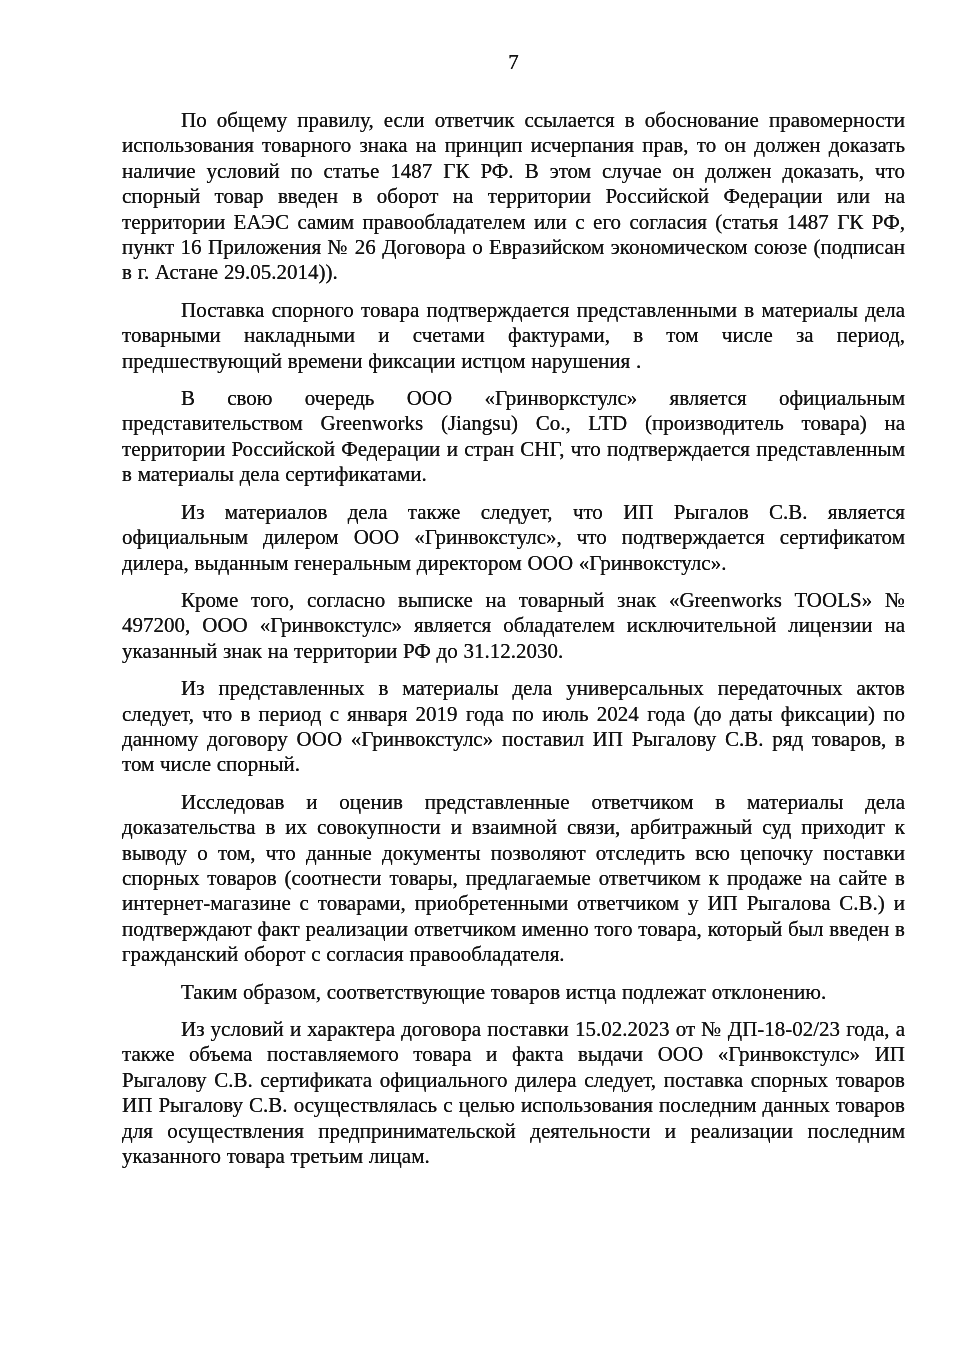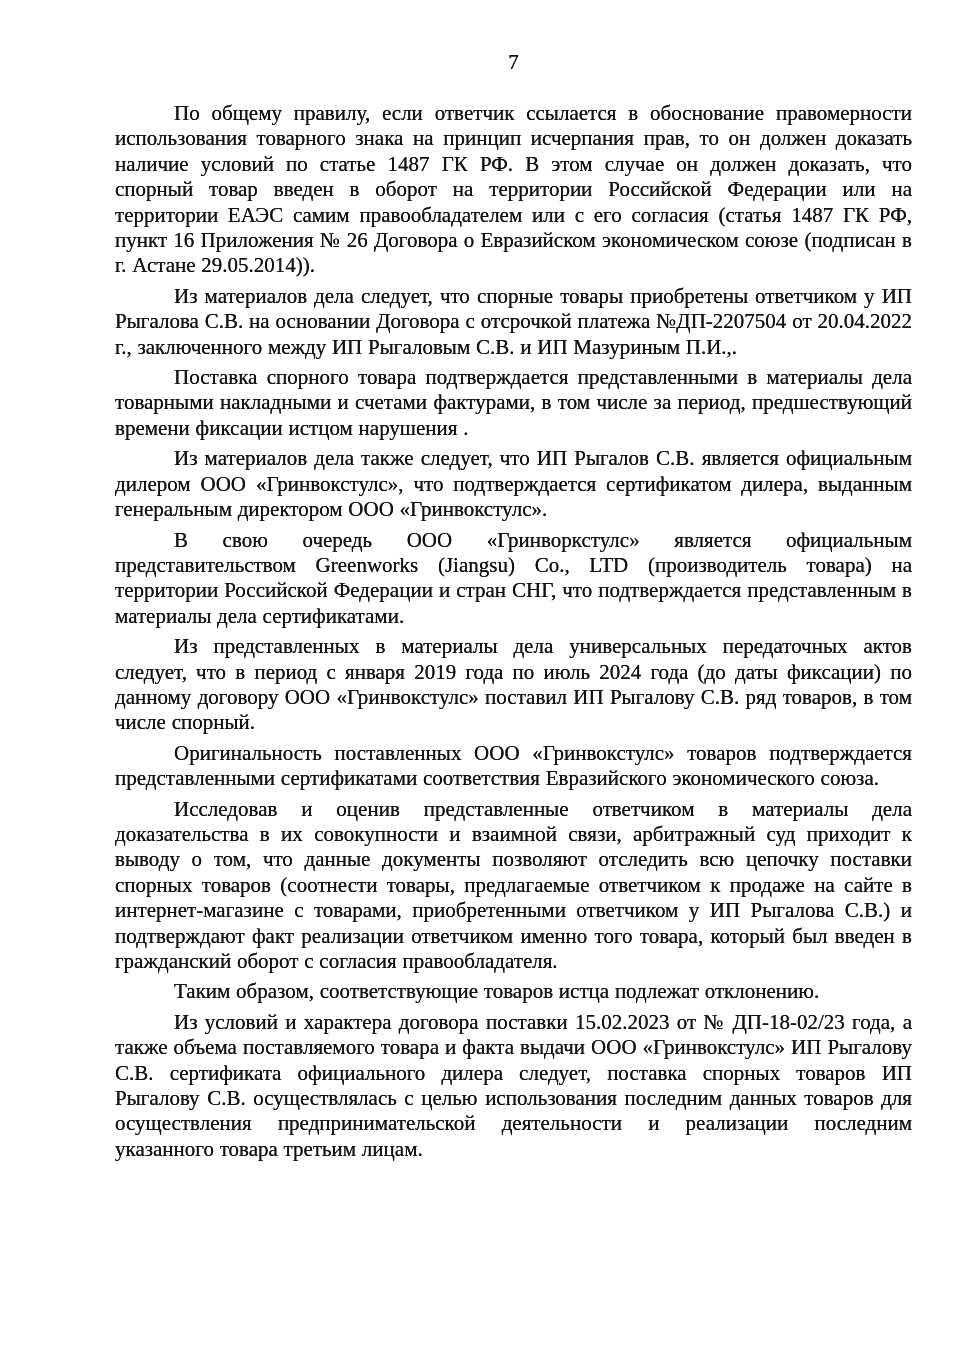--- a/index.html
+++ b/index.html
@@ -35,50 +35,49 @@
     position: absolute;
     top: 96px;
     left: 110px;
     width: 807px;
     font-size: 21px;
     line-height: 25.4px;
     text-align: justify;
     text-shadow: 0 0 0.45px currentColor; 
   }
   .body-text p {
-    margin: 5px;
+    margin: 12px;
     padding: 0;
     text-indent: 59px;
     word-spacing: 0.5px;
   }
 </style>
 </head>
 <body style="background: rgb(255, 255, 255); color: rgb(18, 18, 18);">
 
 <div class="page">
   <div class="page-number">7</div>
 
   <div class="body-text">
 
       <p>По общему правилу, если ответчик ссылается в обоснование правомерности использования товарного знака на принцип исчерпания прав, то он должен доказать наличие условий по статье 1487 ГК РФ. В этом случае он должен доказать, что спорный товар введен в оборот на территории Российской Федерации или на территории ЕАЭС самим правообладателем или с его согласия (статья 1487 ГК РФ, пункт 16 Приложения № 26 Договора о Евразийском экономическом союзе (подписан в г. Астане 29.05.2014)).</p>
 
-      <p>Из материалов дела следует, что спорные товары приобретены ответчиком у ИП Рыгалова С.В.  на основании Договора с отсрочкой платежа №ДП-2207504 от 20.04.2022 г., заключенного между ИП Рыгаловым С.В. и ИП Мазуриным П.И.,.</p>
 
       <p>Поставка спорного товара подтверждается представленными в материалы дела товарными накладными и счетами фактурами, в том числе за период, предшествующий времени фиксации истцом нарушения .</p>
 
+      <p>В свою очередь ООО «Гринворкстулс» является официальным представительством Greenworks (Jiangsu) Co., LTD (производитель товара) на территории Российской Федерации и стран СНГ, что подтверждается представленным в материалы дела сертификатами.</p>
+
       <p>Из материалов дела также следует, что ИП Рыгалов С.В. является официальным дилером ООО «Гринвокстулс», что подтверждается сертификатом дилера, выданным генеральным директором ООО «Гринвокстулс».</p>
 
-      <p>В свою очередь ООО «Гринворкстулс» является официальным представительством Greenworks (Jiangsu) Co., LTD (производитель товара) на территории Российской Федерации и стран СНГ, что подтверждается представленным в материалы дела сертификатами.</p>
-
+      <p>Кроме того, согласно выписке на товарный знак «Greenworks TOOLS» № 497200, ООО «Гринвокстулс» является обладателем исключительной лицензии на указанный знак  на территории РФ до 31.12.2030.</p>
 
 
 
       <p>Из представленных в материалы дела универсальных передаточных актов следует, что в период с января 2019 года по июль 2024 года (до даты фиксации) по данному договору ООО «Гринвокстулс» поставил ИП Рыгалову С.В. ряд товаров, в том числе спорный.</p>
 
-      <p>Оригинальность поставленных ООО «Гринвокстулс» товаров подтверждается представленными сертификатами соответствия Евразийского экономического союза.</p>
 
       <p>Исследовав и оценив представленные ответчиком в материалы дела доказательства в их совокупности и взаимной связи, арбитражный суд приходит к выводу о том, что данные документы позволяют отследить всю цепочку поставки спорных товаров (соотнести товары, предлагаемые ответчиком к продаже на сайте в интернет-магазине с товарами, приобретенными ответчиком у ИП Рыгалова С.В.) и подтверждают факт реализации ответчиком именно того товара, который был введен в гражданский оборот с согласия правообладателя.</p>
 
       <p>Таким образом, соответствующие товаров истца подлежат отклонению.</p>
 
       <p>Из условий и характера договора поставки 15.02.2023 от № ДП-18-02/23 года, а также объема поставляемого товара и факта выдачи ООО «Гринвокстулс» ИП Рыгалову С.В. сертификата официального дилера следует,  поставка спорных товаров ИП Рыгалову С.В. осуществлялась с целью использования последним данных товаров для осуществления предпринимательской деятельности и реализации последним указанного товара третьим лицам.</p>
     </div>
 </div>
 
 </body></html>

